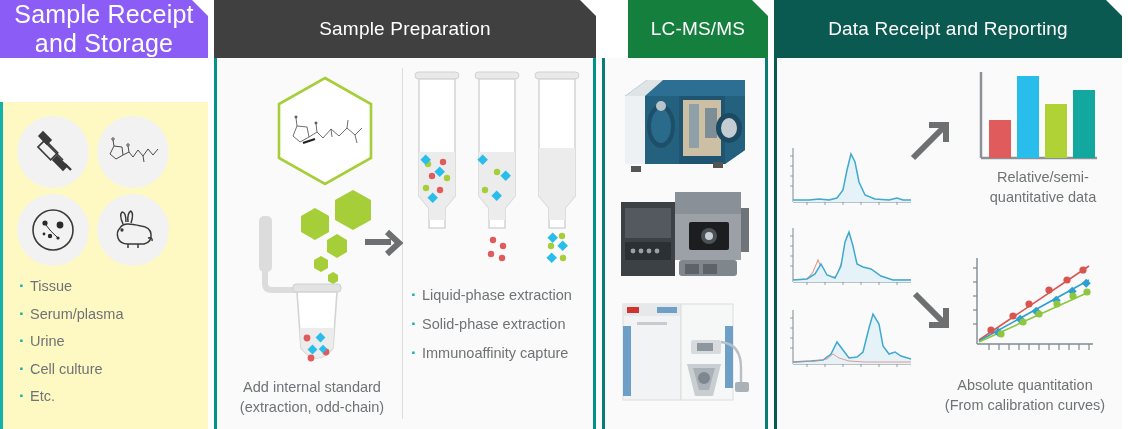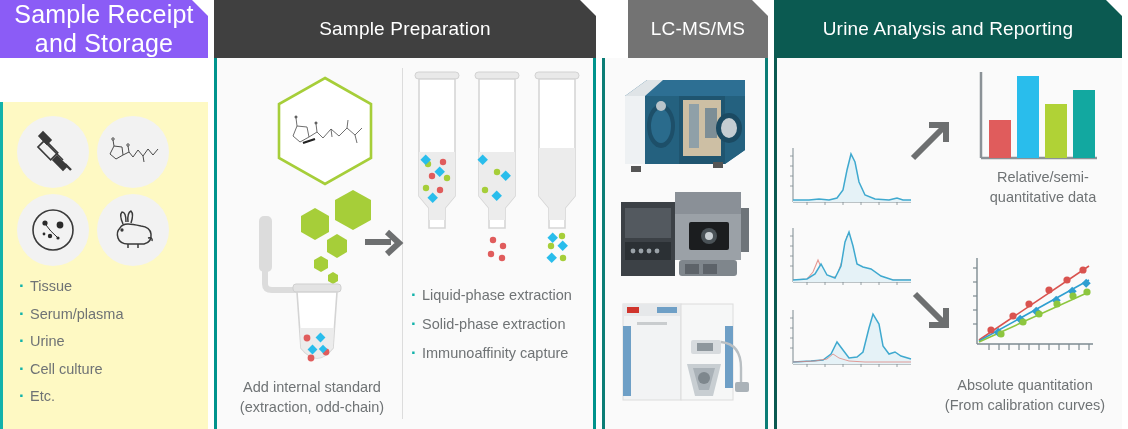--- a/index.html
+++ b/index.html
@@ -26,21 +26,21 @@
     height:58px;flex:0 0 58px;
     display:flex;align-items:center;justify-content:center;
     color:#ffffff;
     font-size:19px;line-height:1.16;text-align:center;
     letter-spacing:.2px;
     padding:0 10px;box-sizing:border-box;
     clip-path:polygon(0 0, calc(100% - 16px) 0, 100% 16px, 100% 100%, 0 100%);
   }
   .p1 .hdr{background:#8b5cf6;height:58px;flex:0 0 58px;font-size:25px;}
   .p2 .hdr{background:#404040;}
-  .p3 .hdr{background:#737373;margin-left:26px;}
+  .p3 .hdr{background:#15803d;margin-left:26px;}
   .p4 .hdr{background:#0b5a51;}
 
   .body{
     position:relative;flex:1 1 auto;
     background:#fafafa;
     box-sizing:border-box;
     overflow:hidden;
   }
   .p1 .body{border-left:3px solid #12b2aa;background:#fef9c3;margin-top:44px;}
   .p2 .body{border-left:3px solid #00938c;border-right:3px solid #00938c;background:#fafafa;}
@@ -373,21 +373,21 @@
         <rect x="80" y="45" width="16" height="8" fill="#8e979d"></rect>
         <path d="M104 44 Q124 46 124 70 L124 86" stroke="#b9bfc3" stroke-width="2.4" fill="none"></path>
         <rect x="118" y="84" width="14" height="10" rx="2" fill="#aab2b8"></rect>
       </svg>
 
     </div>
   </div>
 
   <div class="panel p4">
     <div class="hdr">
-      <span>Urine Analysis and Reporting</span>
+      <span>Data Receipt and Reporting</span>
     </div>
     <div class="body">
 
       <svg class="chrom-stack" width="132" height="232" viewBox="0 0 132 232">
 
         <g>
           <path d="M8 8 L8 62" stroke="#7d8a90" stroke-width="1"></path>
           <path d="M8 62 L126 62" stroke="#7d8a90" stroke-width="1"></path>
           <g stroke="#7d8a90" stroke-width="0.8">
             <path d="M5 16 L8 16"></path>

